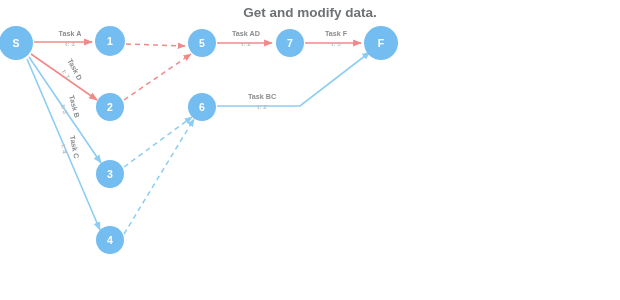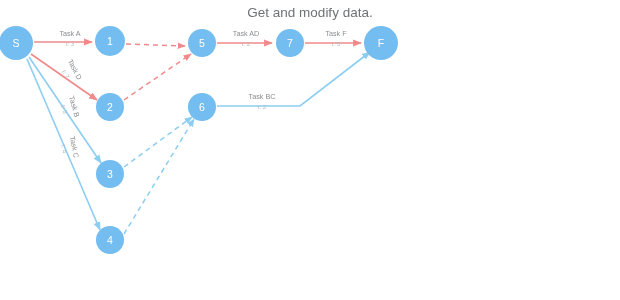--- a/index.html
+++ b/index.html
@@ -12,20 +12,21 @@
     width: 620px;
     height: 300px;
     font-family: "Liberation Sans", sans-serif;
     overflow: hidden;
   }
   #canvas {
     position: relative;
     width: 512px;
     height: 300px;
     background: #ffffff;
+    font-weight: bold;
   }
   #graph {
     position: absolute;
     top: 0;
     left: 0;
     width: 620px;
     height: 300px;
   }
   .chart-title {
     font-size: 13.5px;

